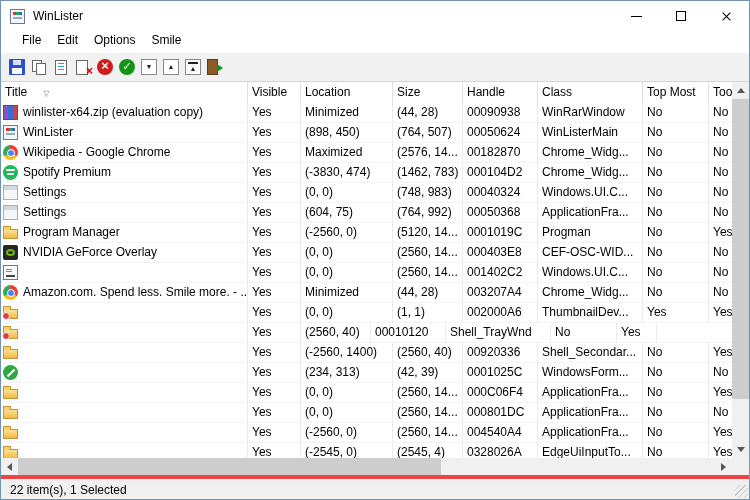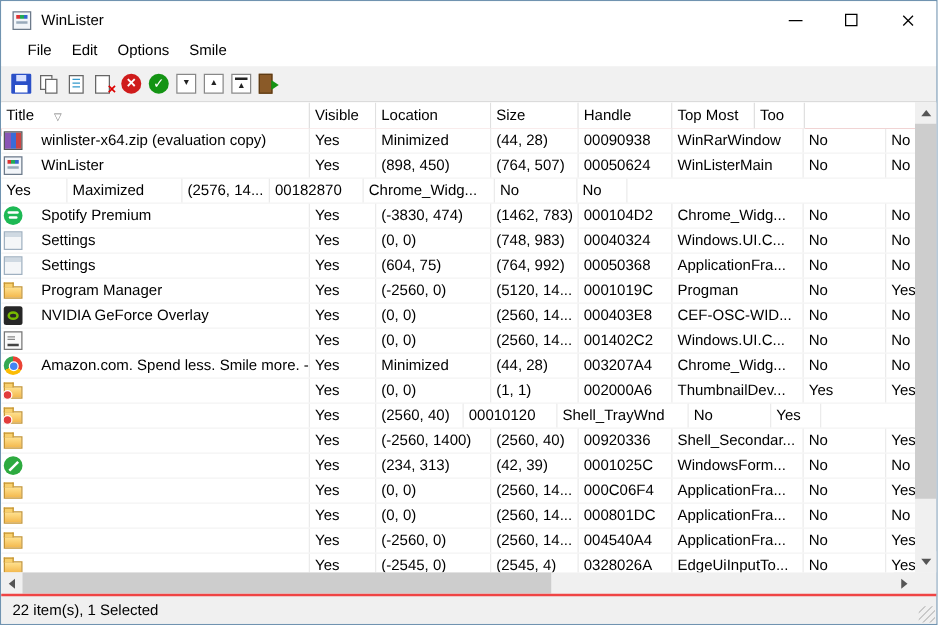--- a/index.html
+++ b/index.html
@@ -56,21 +56,21 @@
   .list{position:absolute;top:81px;left:0;right:0;bottom:24px;background:#fff}
   .lheader{position:absolute;top:0;left:0;width:731px;height:21px;display:flex;overflow:hidden;
            border-bottom:6px solid #b91c1c;background:#fff}
   .hcell{flex:0 0 auto;box-sizing:border-box;padding-left:4px;line-height:20px;border-right:1px solid #e0e0e0;
          background:#fff;overflow:hidden;white-space:nowrap}
   .sort-ind{font-size:8px;color:#777;margin-left:16px}
   .lbody{position:absolute;top:21px;left:0;width:731px;bottom:17px;overflow:hidden;background:#fff}
   .lrow{display:flex;height:19px;line-height:18px;border-bottom:1px solid #f4f4f4}
   .cell{flex:0 0 auto;box-sizing:border-box;padding-left:4px;border-right:1px solid #ebebeb;overflow:hidden;white-space:nowrap}
   .c-title{width:247px}
-  .lrow .c-title{padding-left:32px;position:relative}
+  .lrow .c-title{padding-left:22px;position:relative}
   .c-visible{width:53px}
   .c-location{width:92px}
   .c-size{width:70px}
   .c-handle{width:75px}
   .c-class{width:105px}
   .c-topmost{width:66px}
   .c-tool{width:40px}
 
   
   .icon16{position:relative;width:15px;height:15px;display:inline-block}
@@ -114,21 +114,21 @@
   .sb-left{left:0;top:0;width:17px;height:17px}
   .sb-right{right:0;top:0;width:17px;height:17px}
   .corner{position:absolute;right:0;bottom:0;width:17px;height:17px;background:#f0f0f0}
   .tri{width:0;height:0}
   .t-up{border-left:4px solid transparent;border-right:4px solid transparent;border-bottom:5px solid #555}
   .t-down{border-left:4px solid transparent;border-right:4px solid transparent;border-top:5px solid #555}
   .t-left{border-top:4px solid transparent;border-bottom:4px solid transparent;border-right:5px solid #555}
   .t-right{border-top:4px solid transparent;border-bottom:4px solid transparent;border-left:5px solid #555}
 
   
-  .statusbar{position:absolute;left:0;right:0;bottom:0;height:24px;background:#f0f0f0;border-top:2px solid #ef4444;
+  .statusbar{position:absolute;left:0;right:0;bottom:0;height:24px;background:#f0f0f0;border-top:4px solid #ef4444;
              box-sizing:border-box;line-height:22px;padding-left:9px}
   .grip{position:absolute;right:1px;bottom:1px;width:13px;height:13px;
         background:repeating-linear-gradient(135deg,transparent 0 3px,#c9c9c9 3px 4px)}
 </style>
 </head>
 <body>
 
 <div class="window">
 
   <div class="titlebar">
@@ -188,20 +188,21 @@
       </div>
   </div>
 
   <div class="list">
     <div class="lheader">
       <div class="hcell c-title"><span>Title</span><span class="sort-ind">▽</span></div>
       <div class="hcell c-visible">Visible</div>
       <div class="hcell c-location">Location</div>
       <div class="hcell c-size">Size</div>
       <div class="hcell c-handle">Handle</div>
+      <div class="hcell c-class">Class</div>
       <div class="hcell c-topmost">Top Most</div>
       <div class="hcell c-tool">Too</div>
     </div>
 
     <div class="lbody">
   <div class="lrow">
     <div class="cell c-title"><span class="icon16 row-icon ic-winrar"></span><span class="txt">winlister-x64.zip (evaluation copy)</span></div>
     <div class="cell c-visible"><span class="txt">Yes</span></div>
     <div class="cell c-location"><span class="txt">Minimized</span></div>
     <div class="cell c-size"><span class="txt">(44, 28)</span></div>
@@ -216,20 +217,21 @@
     <div class="cell c-visible"><span class="txt">Yes</span></div>
     <div class="cell c-location"><span class="txt">(898, 450)</span></div>
     <div class="cell c-size"><span class="txt">(764, 507)</span></div>
     <div class="cell c-handle"><span class="txt">00050624</span></div>
     <div class="cell c-class"><span class="txt">WinListerMain</span></div>
     <div class="cell c-topmost"><span class="txt">No</span></div>
     <div class="cell c-tool"><span class="txt">No</span></div>
   </div>
 
   <div class="lrow">
+    <div class="cell c-title"><span class="icon16 row-icon ic-chrome"></span><span class="txt">Wikipedia - Google Chrome</span></div>
     <div class="cell c-visible"><span class="txt">Yes</span></div>
     <div class="cell c-location"><span class="txt">Maximized</span></div>
     <div class="cell c-size"><span class="txt">(2576, 14...</span></div>
     <div class="cell c-handle"><span class="txt">00182870</span></div>
     <div class="cell c-class"><span class="txt">Chrome_Widg...</span></div>
     <div class="cell c-topmost"><span class="txt">No</span></div>
     <div class="cell c-tool"><span class="txt">No</span></div>
   </div>
 
   <div class="lrow">

